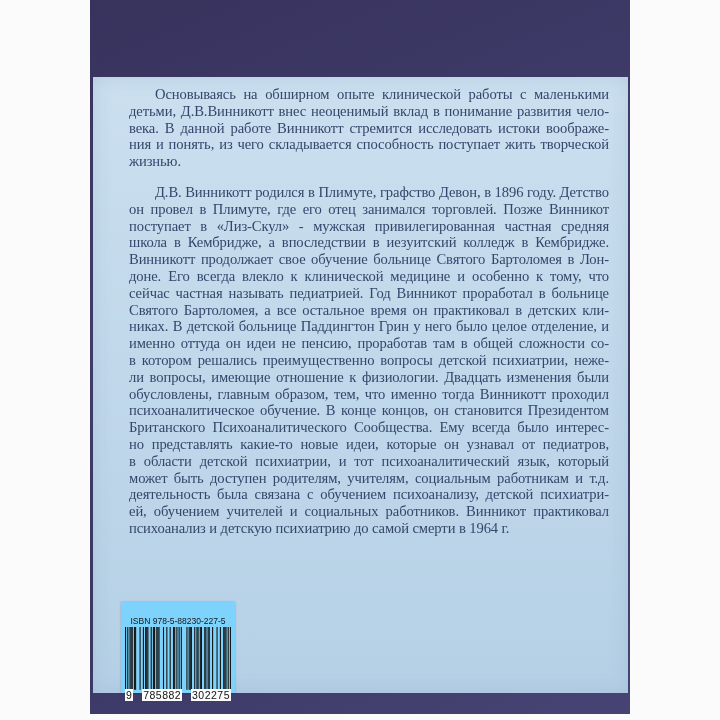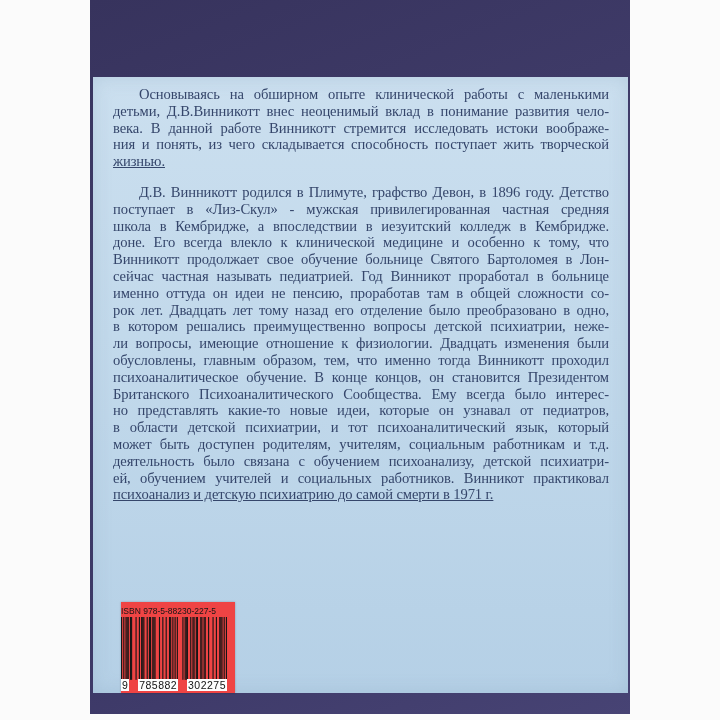--- a/index.html
+++ b/index.html
@@ -19,32 +19,32 @@
     position:absolute;left:93px;top:77px;width:535px;height:616px;
     background:linear-gradient(180deg,#cbdfef 0%,#c2d9eb 42%,#b5d0e6 100%);
     box-shadow:inset 0 0 18px rgba(120,150,180,.25);
   }
   .summary{
     position:absolute;left:113px;top:86px;width:496px;
     color:var(--ink);
     font-size:14.6px;line-height:16.8px;
     letter-spacing:-0.1px;
   }
-  .para{margin:0 0 14px 0;padding:0;}
+  .para{margin:0 0 14px 16px;padding:0;}
   .tline{
     text-align:justify;text-align-last:justify;
     height:16.8px;white-space:nowrap;
   }
   .tline.first{padding-left:26px;}
-  .tline.plast{text-align-last:left;text-decoration:underline;}
+  .tline.plast{text-align-last:left;}
   .barcode-box{
     position:absolute;left:121px;top:602px;width:114px;height:91px;
-    background:#ef4444;box-shadow:0 0 2px rgba(0,0,0,.25);
-    display:flex;flex-direction:column;
-    padding:4px 0 0 0;box-sizing:border-box;
+    background:#7dd3fc;box-shadow:0 0 2px rgba(0,0,0,.25);
+    display:flex;flex-direction:column;align-items:center;
+    padding:14px 0 0 0;box-sizing:border-box;
   }
   .isbn-label{
     font-family:"Liberation Sans","DejaVu Sans",sans-serif;
     font-size:8.5px;line-height:10px;color:#161616;letter-spacing:0;
     white-space:nowrap;
   }
   .bars-wrap{position:relative;width:106px;height:74px;margin-top:1px;}
   .bars-wrap svg{display:block;}
   .barcode-digits{
     position:absolute;left:0;bottom:0;width:106px;height:13px;
@@ -64,38 +64,40 @@
   <div class="summary">
     <div class="para">
         <div class="tline first">Основываясь на обширном опыте клинической работы с маленькими</div>
         <div class="tline">детьми, Д.В.Винникотт внес неоценимый вклад в понимание развития чело-</div>
         <div class="tline">века. В данной работе Винникотт стремится исследовать истоки воображе-</div>
         <div class="tline">ния и понять, из чего складывается способность поступает жить творческой</div>
         <div class="tline plast">жизнью.</div>
       </div>
     <div class="para">
         <div class="tline first">Д.В. Винникотт родился в Плимуте, графство Девон, в 1896 году. Детство</div>
+        <div class="tline">он провел в Плимуте, где его отец занимался торговлей. Позже Винникот</div>
         <div class="tline">поступает в «Лиз-Скул» - мужская привилегированная частная средняя</div>
         <div class="tline">школа в Кембридже, а впоследствии в иезуитский колледж в Кембридже.</div>
+        <div class="tline">Винникотт продолжает свое обучение больнице Святого Бартоломея в Лон-</div>
         <div class="tline">доне. Его всегда влекло к клинической медицине и особенно к тому, что</div>
-        <div class="tline">Винникотт продолжает свое обучение больнице Святого Бартоломея в Лон-</div>
         <div class="tline">сейчас частная называть педиатрией. Год Винникот проработал в больнице</div>
+        <div class="tline">Святого Бартоломея, а все остальное время он практиковал в детских кли-</div>
+        <div class="tline">никах. В детской больнице Паддингтон Грин у него было целое отделение, и</div>
         <div class="tline">именно оттуда он идеи не пенсию, проработав там в общей сложности со-</div>
-        <div class="tline">рок лет. Двадцать лет тому назад его отделение было преобразовано в одно,</div>
         <div class="tline">в котором решались преимущественно вопросы детской психиатрии, неже-</div>
         <div class="tline">ли вопросы, имеющие отношение к физиологии. Двадцать изменения были</div>
         <div class="tline">обусловлены, главным образом, тем, что именно тогда Винникотт проходил</div>
         <div class="tline">психоаналитическое обучение. В конце концов, он становится Президентом</div>
         <div class="tline">Британского Психоаналитического Сообщества. Ему всегда было интерес-</div>
         <div class="tline">но представлять какие-то новые идеи, которые он узнавал от педиатров,</div>
         <div class="tline">в области детской психиатрии, и тот психоаналитический язык, который</div>
         <div class="tline">может быть доступен родителям, учителям, социальным работникам и т.д.</div>
-        <div class="tline">деятельность было связана с обучением психоанализу, детской психиатри-</div>
+        <div class="tline">деятельность была связана с обучением психоанализу, детской психиатри-</div>
         <div class="tline">ей, обучением учителей и социальных работников. Винникот практиковал</div>
-        <div class="tline plast">психоанализ и детскую психиатрию до самой смерти в 1971 г.</div>
+        <div class="tline plast">психоанализ и детскую психиатрию до самой смерти в 1964 г.</div>
       </div>
   </div>
 
   <div class="barcode-box">
     <div class="isbn-label">ISBN 978-5-88230-227-5</div>
     <div class="bars-wrap">
       <svg id="ean-svg" width="106" height="74" viewBox="0 0 95 66" preserveAspectRatio="none">
           <rect x="0" y="0" width="1" height="66" fill="#161616"></rect>
           <rect x="2" y="0" width="1" height="66" fill="#161616"></rect>
           <rect x="4" y="0" width="1" height="56" fill="#161616"></rect>

